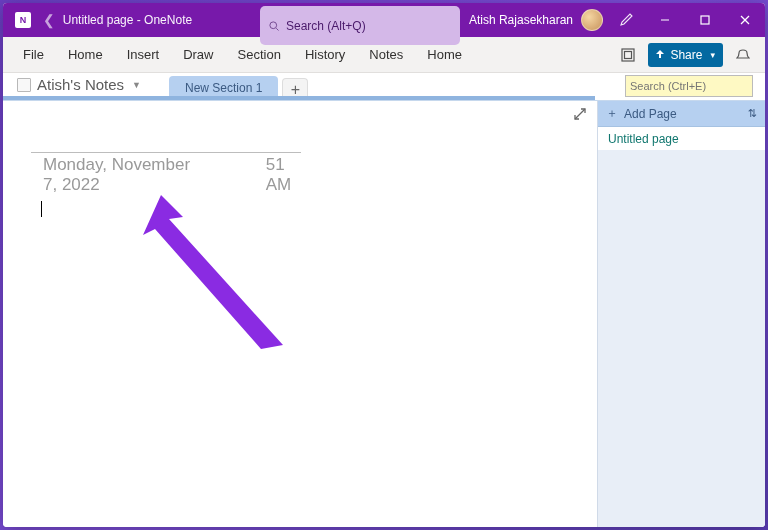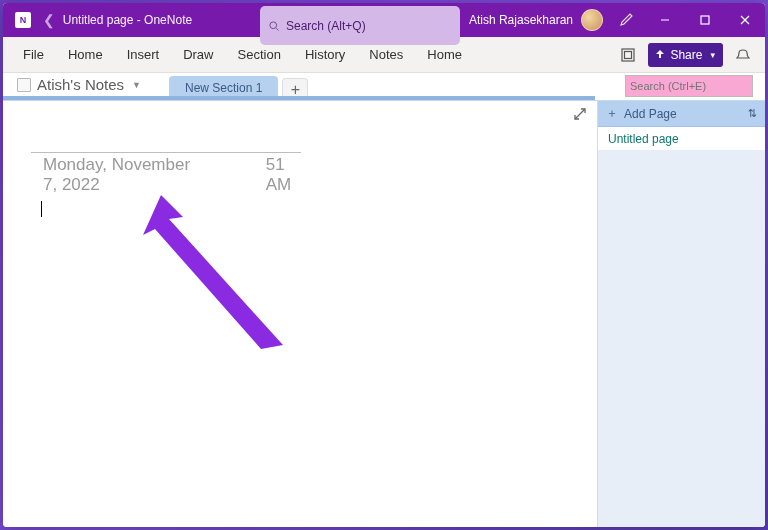--- a/index.html
+++ b/index.html
@@ -22,34 +22,34 @@
   .pen-icon { margin: 0 10px; opacity: 0.9; }
   .win-controls { display:flex; }
   .win-controls div { width: 40px; height: 34px; display:flex; align-items:center; justify-content:center; cursor:pointer;}
   .win-controls svg { width: 12px; height: 12px; stroke:#fff; stroke-width:1.2; fill:none;}
 
   
   .menubar { height: 36px; background: #f3f2f1; border-bottom: 1px solid #e1dfdd; display:flex; align-items:center; padding: 0 8px; font-size: 13px; color:#323130;}
   .menubar .menu-item { padding: 6px 12px; cursor:pointer;}
   .menubar .menu-spacer { flex:1;}
   .menubar .fullscreen-icon { width: 28px; height: 24px; display:flex; align-items:center; justify-content:center; cursor:pointer; margin-right:6px;}
-  .share-btn { background:#4c1d95; color:#fff; height:24px; padding:0 8px 0 6px; border-radius:3px; display:flex; align-items:center; gap:4px; font-size:12px; cursor:pointer;}
+  .share-btn { background:#0369a1; color:#fff; height:24px; padding:0 8px 0 6px; border-radius:3px; display:flex; align-items:center; gap:4px; font-size:12px; cursor:pointer;}
   .share-btn .chev { margin-left:4px; font-size:9px;}
   .notif-icon { width:28px; height:24px; display:flex; align-items:center; justify-content:center; margin-left:6px; cursor:pointer;}
 
   
   .notebook-row { height: 28px; background:#fff; display:flex; align-items:stretch; border-bottom:1px solid #c6d8ed; position:relative;}
   .notebook-name { display:flex; align-items:center; gap:6px; padding:0 10px 4px 14px; font-size:15px; color:#5c5c5c; cursor:pointer;}
   .nb-icon { width:14px; height:14px; border:1px solid #b8b8b8; border-radius:1px; display:inline-block; background:#f8f8f8;}
   .nb-chev { font-size:9px; color:#888; margin-left:2px;}
   .section-tabs { display:flex; align-items:flex-end; margin-left:18px;}
   .section-tab { height:24px; background:#b6d0f0; color:#3b5a82; font-size:12px; padding:0 16px; display:flex; align-items:center; border-top-left-radius:4px; border-top-right-radius:4px; margin-right:4px; margin-top:4px; cursor:pointer;}
   .add-section-tab { height:22px; width:26px; background:#f4f4f4; border:1px solid #ddd; border-bottom:none; display:flex; align-items:center; justify-content:center; border-top-left-radius:4px; border-top-right-radius:4px; margin-top:5px; cursor:pointer; color:#666;}
   .blue-strip { position:absolute; bottom:0; left:0; right:170px; height:4px; background:#8fb4df;}
-  .page-search-wrap { position:absolute; right:12px; top:2px; width:128px; height:22px; border:1px solid #bbb; display:flex; align-items:center; padding:0 4px; background:#f9a8d4;}
+  .page-search-wrap { position:absolute; right:12px; top:2px; width:128px; height:22px; border:1px solid #bbb; display:flex; align-items:center; padding:0 4px; background:#fef9c3;}
   .page-search-wrap input { border:none; outline:none; font-size:11px; flex:1; color:#666; background:transparent;}
 
   
   .body-row { flex:1; display:flex; overflow:hidden; background:#fff;}
   .canvas { flex:1; position:relative; }
   .expand-icon { position:absolute; top:6px; right:10px; cursor:pointer; color:#666;}
   .note-title-area { position:absolute; left:28px; top:28px; width:270px;}
   .title-underline { border-bottom:1px solid #bdbdbd; height:24px;}
   .date-row { display:flex; gap:70px; font-size:17px; color:#999; margin-top:2px; padding-left:12px;}
   .cursor-caret { position:absolute; left:38px; top:100px; width:1px; height:16px; background:#000;}

